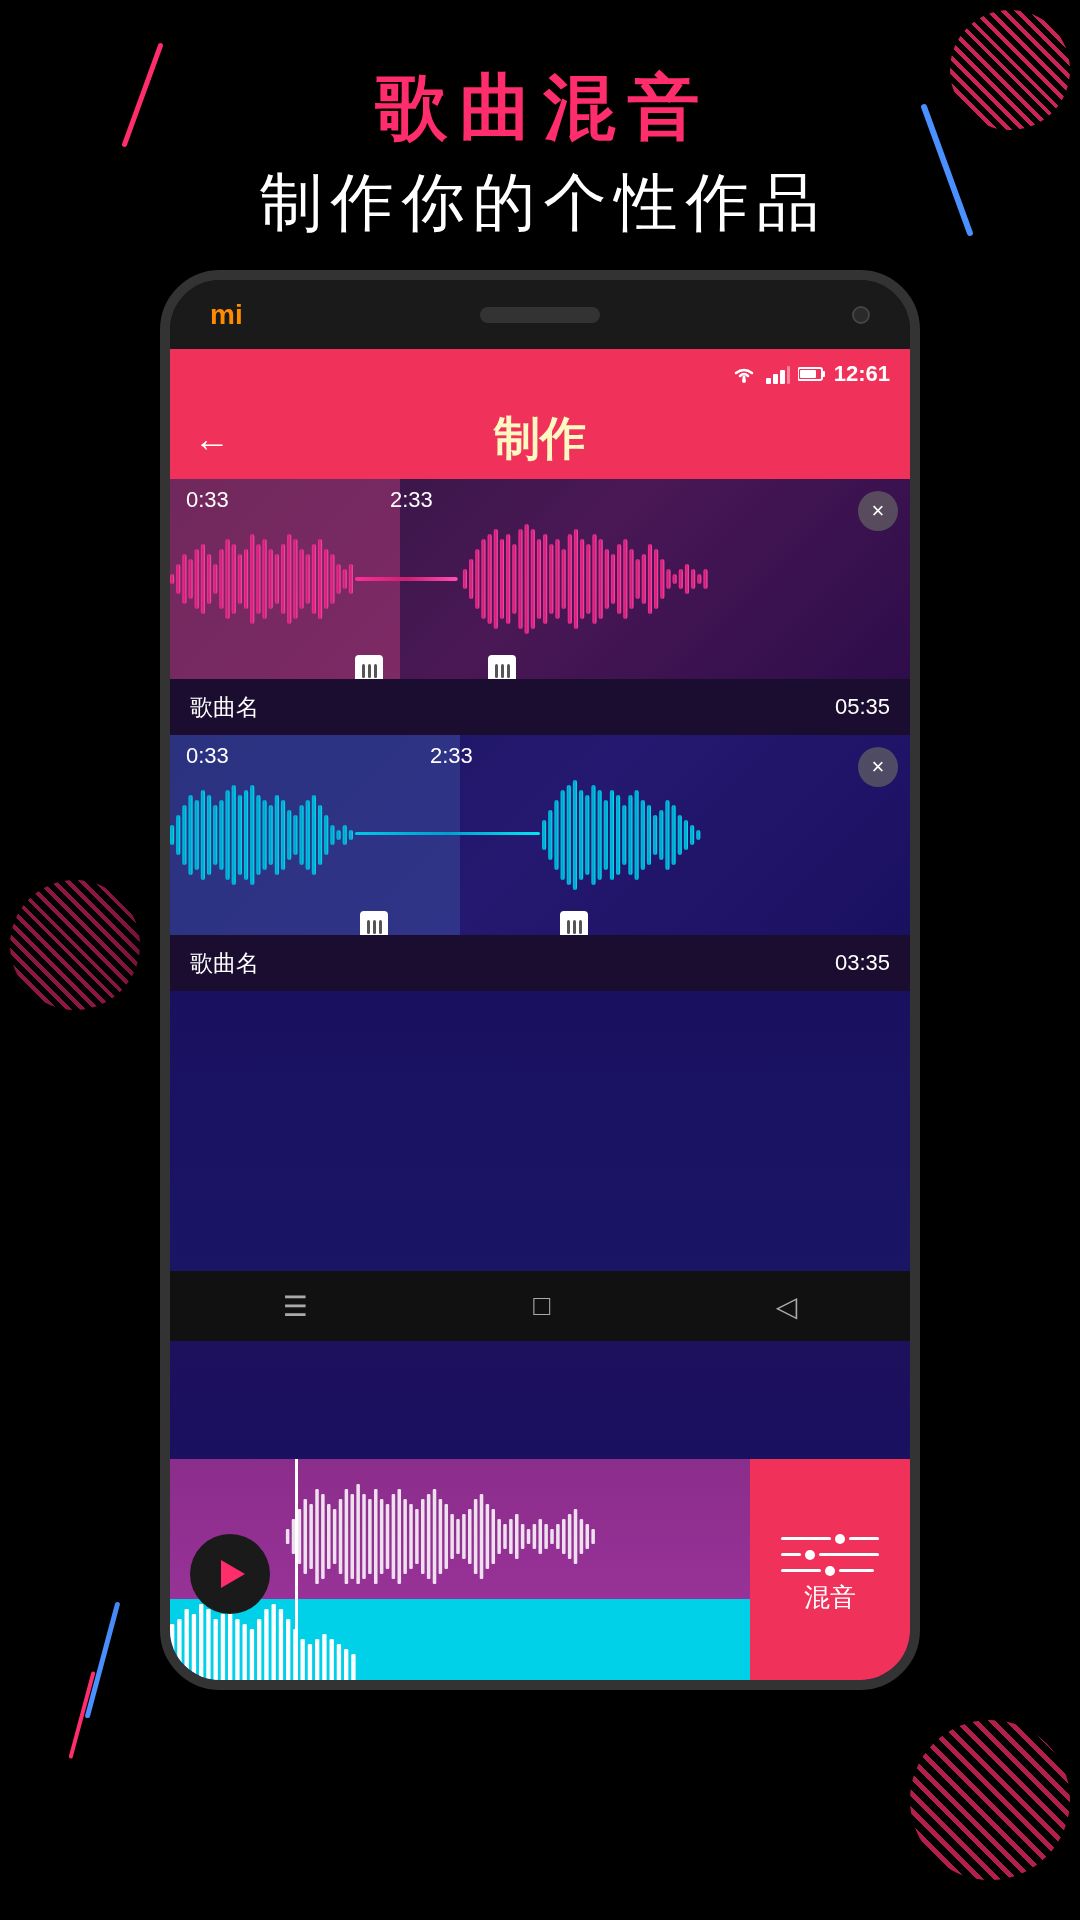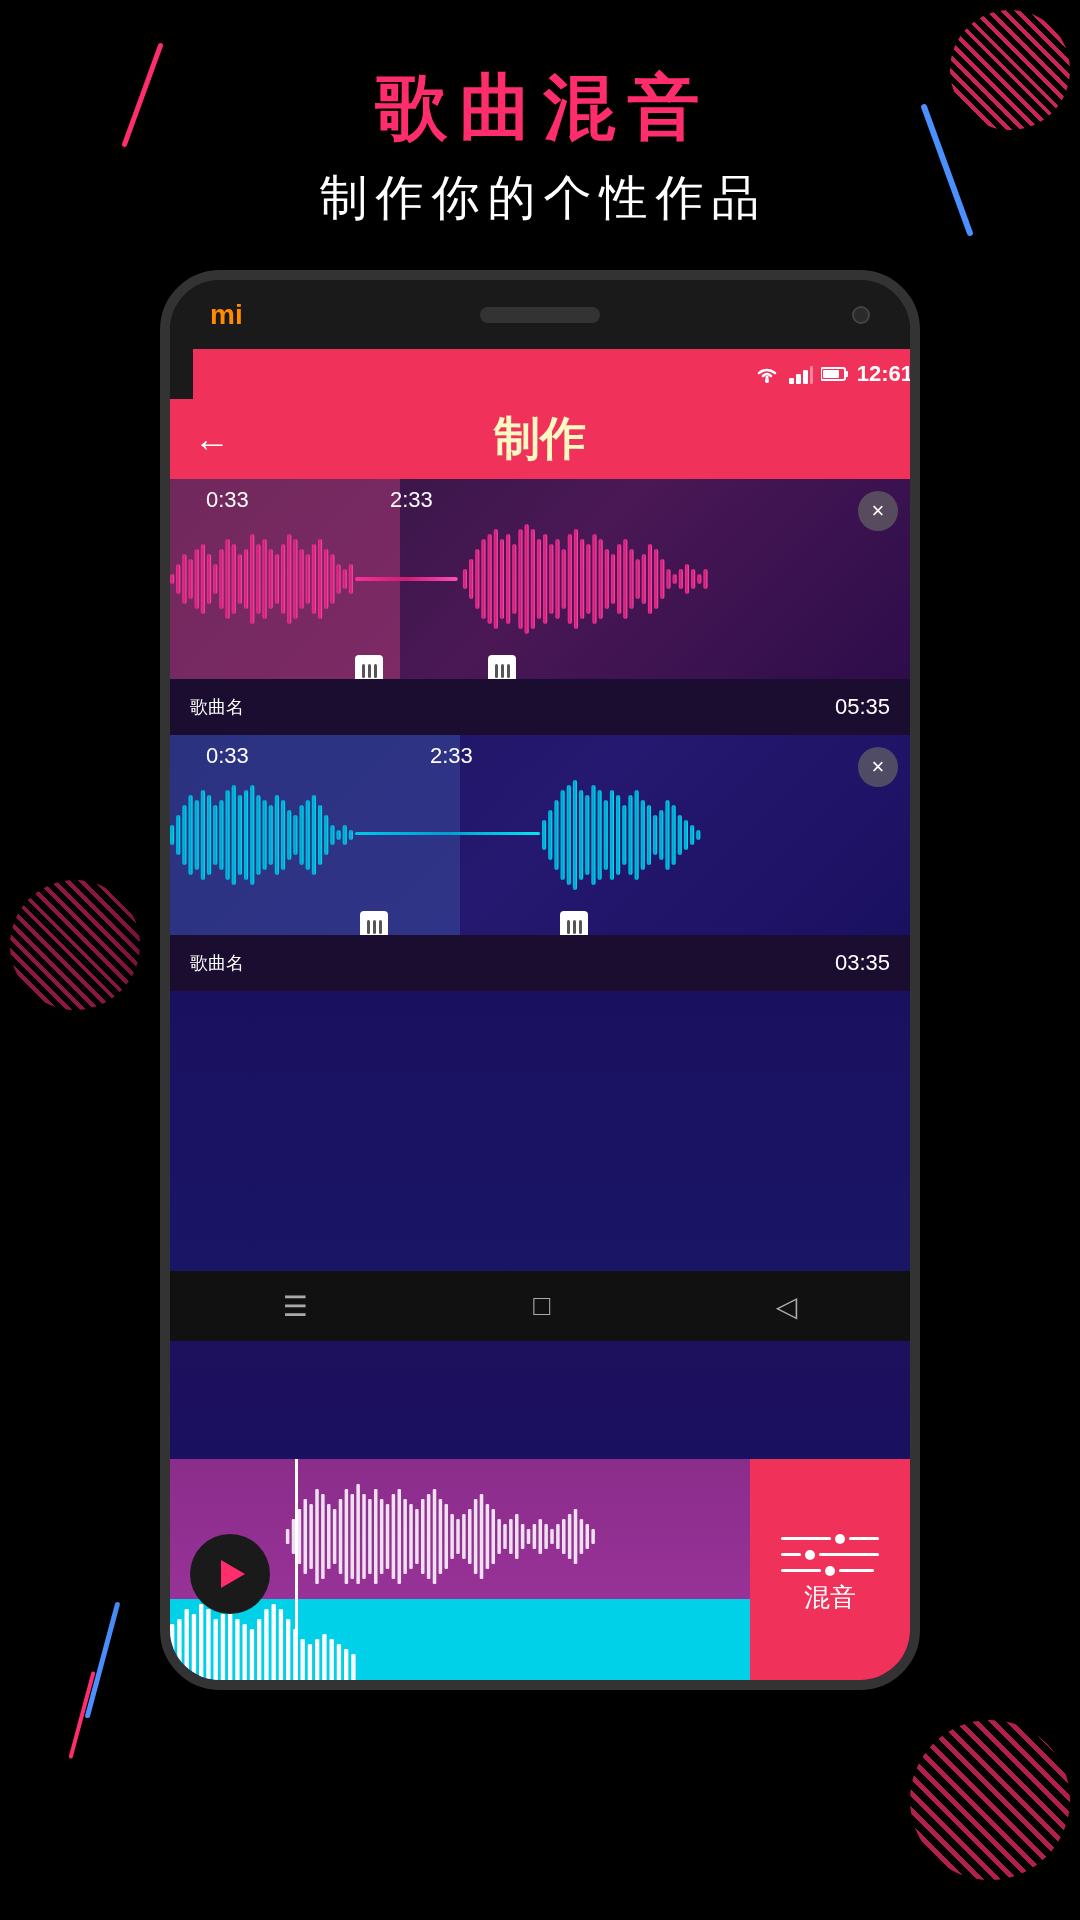--- a/index.html
+++ b/index.html
@@ -20,23 +20,23 @@
       text-align: center;
       z-index: 2;
     }
     .title-main {
       font-size: 72px;
       color: #ff2d6b;
       font-weight: bold;
       letter-spacing: 12px;
     }
     .title-sub {
-      font-size: 48px;
+      font-size: 63px;
       color: #ffffff;
-      margin-top: 10px;
+      margin-top: 4px;
       letter-spacing: 8px;
     }
 
     
     .phone-frame {
       position: absolute;
       top: 270px;
       left: 160px;
       width: 760px;
       height: 1420px;
@@ -83,21 +83,20 @@
     
     .status-bar {
       width: 100%;
       height: 50px;
       background: #f0325a;
       display: flex;
       align-items: center;
       justify-content: flex-end;
       padding: 0 20px;
       gap: 12px;
-      margin-left: 23px;
     }
     .status-icons {
       display: flex;
       align-items: center;
       gap: 8px;
     }
     .status-time {
       color: white;
       font-size: 22px;
       font-weight: bold;
@@ -171,21 +170,21 @@
 
     .time-labels {
       position: absolute;
       top: 8px;
       left: 0; right: 0;
       display: flex;
       color: white;
       font-size: 22px;
       padding: 0 16px;
     }
-    .time-label-left { flex: 0 0 auto; margin-left: 20px; }
+    .time-label-left { flex: 0 0 auto; }
     .time-label-right { position: absolute; left: 220px; }
 
     
     .waveform-svg {
       position: absolute;
       bottom: 40px;
       left: 0;
       width: 100%;
       height: 120px;
     }
@@ -249,21 +248,21 @@
       width: 100%;
       height: 56px;
       background: #1a0d30;
       display: flex;
       align-items: center;
       justify-content: space-between;
       padding: 0 20px;
     }
     .track-name {
       color: white;
-      font-size: 18px;
+      font-size: 23px;
     }
     .track-duration {
       color: white;
       font-size: 22px;
     }
 
     
     .bottom-player {
       position: absolute;
       bottom: 0;

